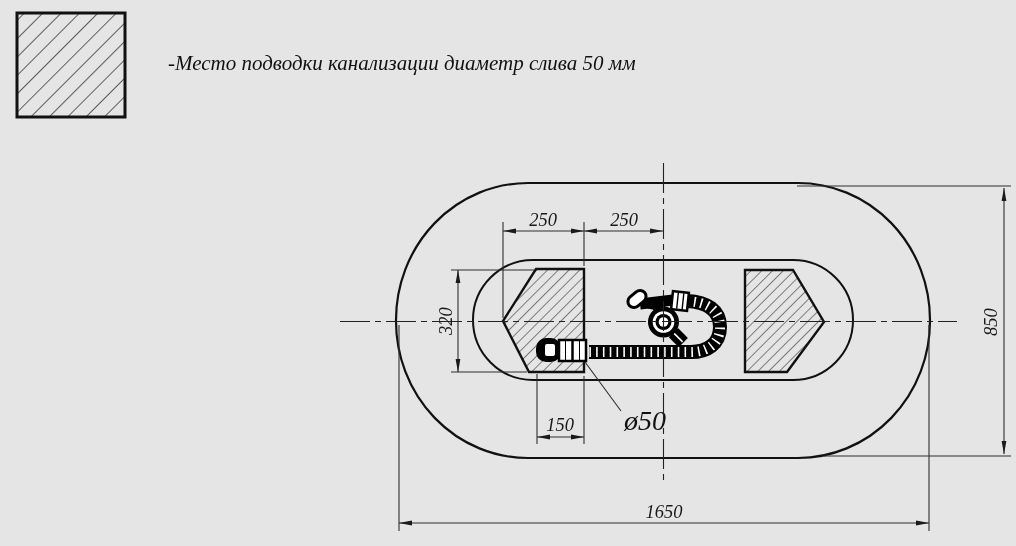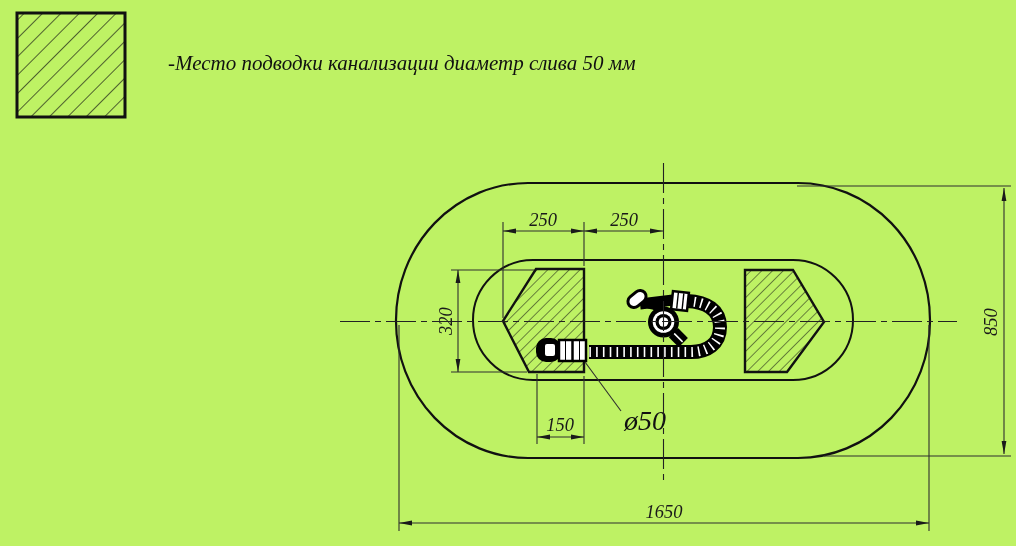--- a/index.html
+++ b/index.html
@@ -1,16 +1,16 @@
 <!DOCTYPE html>
 <html><head>
 <meta charset="utf-8">
 <style>
   html,body{margin:0;padding:0;background:#fff;}
-  .canvas{position:relative;width:1016px;height:546px;background:#bef264;overflow:hidden;
+  .canvas{position:relative;width:1016px;height:546px;background:#e5e5e5;overflow:hidden;
           font-family:"Liberation Serif", serif;}
   svg{position:absolute;left:0;top:0;}
   .dimtxt{font-family:"Liberation Serif", serif;font-style:italic;font-size:18.5px;fill:#1a1a1a;}
   .bigtxt{font-family:"Liberation Serif", serif;font-style:italic;font-size:28px;fill:#111;}
   .legtxt{font-family:"Liberation Serif", serif;font-style:italic;font-size:21px;fill:#111;}
 </style>
 </head>
 <body>
 
 <div class="canvas">

